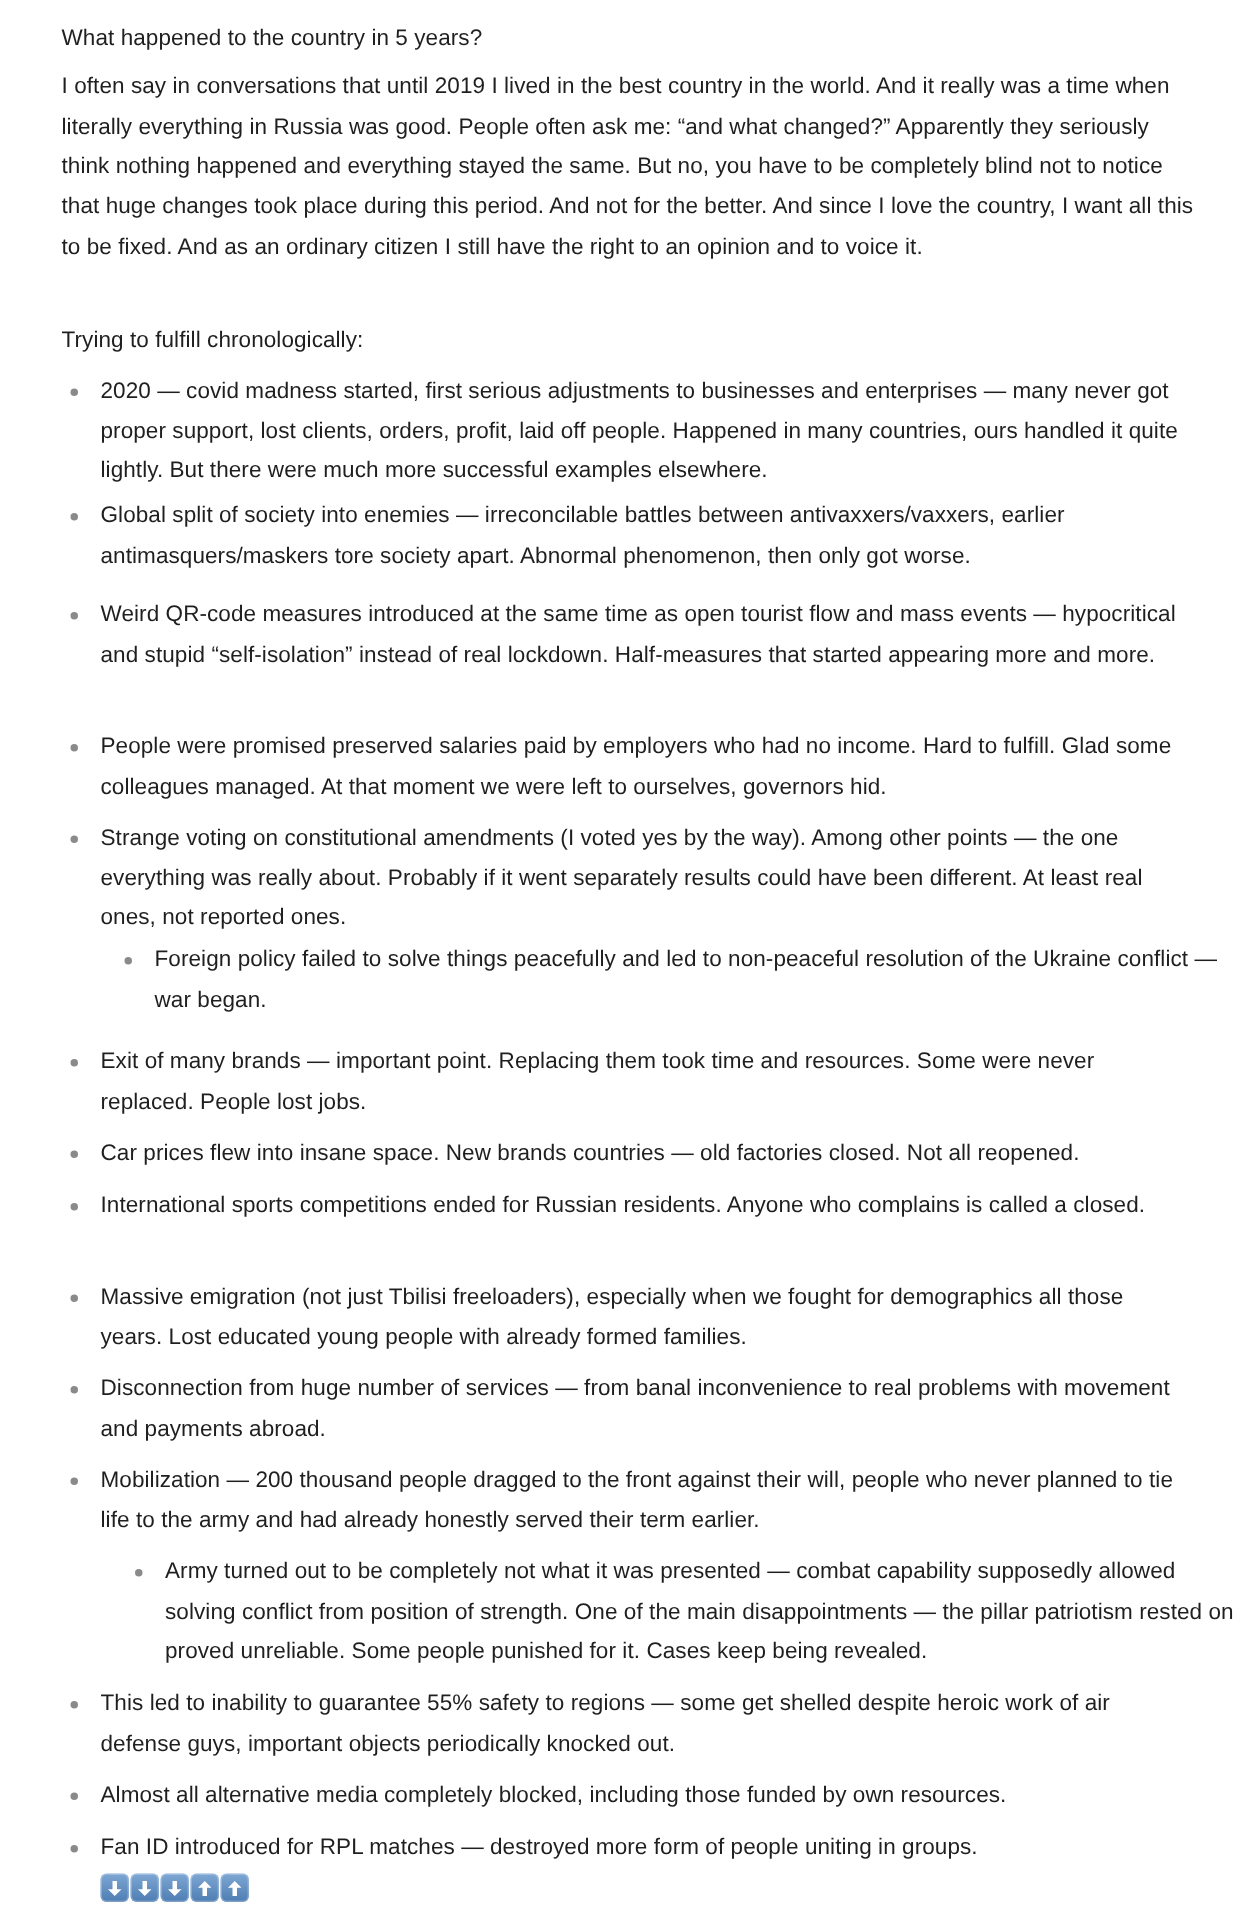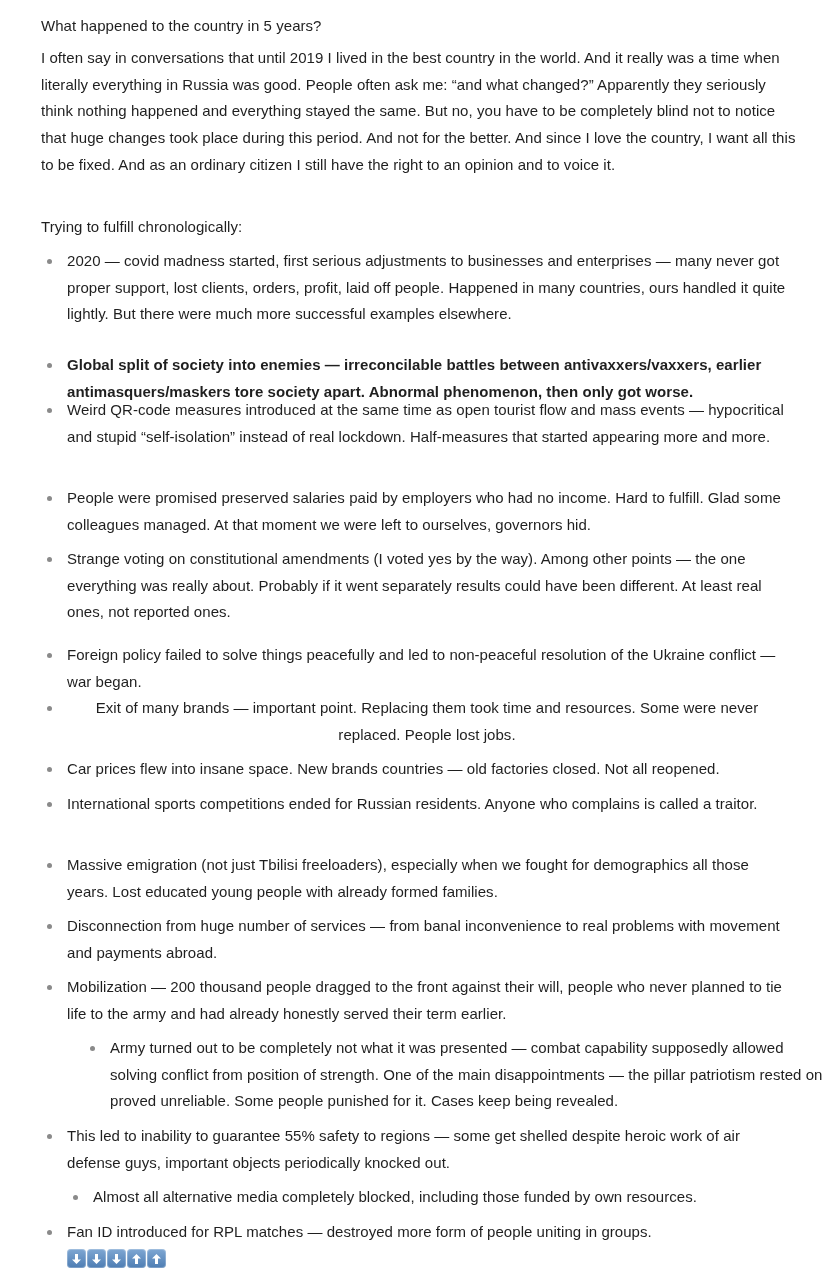--- a/index.html
+++ b/index.html
@@ -89,34 +89,34 @@
 </head>
 <body>
 
 <div class="doc">
   <p class="title">What happened to the country in 5 years?</p>
   <p class="intro">I often say in conversations that until 2019 I lived in the best country in the world. And it really was a time when literally everything in Russia was good. People often ask me: “and what changed?” Apparently they seriously think nothing happened and everything stayed the same. But no, you have to be completely blind not to notice that huge changes took place during this period. And not for the better. And since I love the country, I want all this to be fixed. And as an ordinary citizen I still have the right to an opinion and to voice it.</p>
   <p class="lead">Trying to fulfill chronologically:</p>
 
   <ul class="list">
     <li class="item" style="top:0px;"><span class="bullet"></span><span>2020 — covid madness started, first serious adjustments to businesses and enterprises — many never got proper support, lost clients, orders, profit, laid off people. Happened in many countries, ours handled it quite lightly. But there were much more successful examples elsewhere.</span></li>
-    <li class="item" style="top:104px;font-weight:bold;"><span class="bullet"></span><span>Global split of society into enemies — irreconcilable battles between antivaxxers/vaxxers, earlier antimasquers/maskers tore society apart. Abnormal phenomenon, then only got worse.</span></li>
+    <li class="item" style="top:83px;"><span class="bullet"></span><span>Global split of society into enemies — irreconcilable battles between antivaxxers/vaxxers, earlier antimasquers/maskers tore society apart. Abnormal phenomenon, then only got worse.</span></li>
     <li class="item" style="top:149px;"><span class="bullet"></span><span>Weird QR-code measures introduced at the same time as open tourist flow and mass events — hypocritical and stupid “self-isolation” instead of real lockdown. Half-measures that started appearing more and more.</span></li>
     <li class="item" style="top:237px;"><span class="bullet"></span><span>People were promised preserved salaries paid by employers who had no income. Hard to fulfill. Glad some colleagues managed. At that moment we were left to ourselves, governors hid.</span></li>
     <li class="item" style="top:298px;"><span class="bullet"></span><span>Strange voting on constitutional amendments (I voted yes by the way). Among other points — the one everything was really about. Probably if it went separately results could have been different. At least real ones, not reported ones.</span></li>
-    <li class="item" style="top:394px;"><span class="bullet"></span><span>Foreign policy failed to solve things peacefully and led to non-peaceful resolution of the Ukraine conflict — war began.</span></li>
-    <li class="item" style="top:447px;text-align:center;"><span class="bullet"></span><span>Exit of many brands — important point. Replacing them took time and resources. Some were never replaced. People lost jobs.</span></li>
+    <li class="item" style="top:379px;margin-left:36px;"><span class="bullet"></span><span>Foreign policy failed to solve things peacefully and led to non-peaceful resolution of the Ukraine conflict — war began.</span></li>
+    <li class="item" style="top:447px;"><span class="bullet"></span><span>Exit of many brands — important point. Replacing them took time and resources. Some were never replaced. People lost jobs.</span></li>
     <li class="item" style="top:508px;"><span class="bullet"></span><span>Car prices flew into insane space. New brands countries — old factories closed. Not all reopened.</span></li>
-    <li class="item" style="top:543px;"><span class="bullet"></span><span>International sports competitions ended for Russian residents. Anyone who complains is called a traitor.</span></li>
+    <li class="item" style="top:543px;"><span class="bullet"></span><span>International sports competitions ended for Russian residents. Anyone who complains is called a closed.</span></li>
     <li class="item" style="top:604px;"><span class="bullet"></span><span>Massive emigration (not just Tbilisi freeloaders), especially when we fought for demographics all those years. Lost educated young people with already formed families.</span></li>
     <li class="item" style="top:665px;"><span class="bullet"></span><span>Disconnection from huge number of services — from banal inconvenience to real problems with movement and payments abroad.</span></li>
     <li class="item" style="top:726px;"><span class="bullet"></span><span>Mobilization — 200 thousand people dragged to the front against their will, people who never planned to tie life to the army and had already honestly served their term earlier.</span></li>
     <li class="item" style="top:787px;margin-left:43px;"><span class="bullet"></span><span>Army turned out to be completely not what it was presented — combat capability supposedly allowed solving conflict from position of strength. One of the main disappointments — the pillar patriotism rested on proved unreliable. Some people punished for it. Cases keep being revealed.</span></li>
     <li class="item" style="top:875px;"><span class="bullet"></span><span>This led to inability to guarantee 55% safety to regions — some get shelled despite heroic work of air defense guys, important objects periodically knocked out.</span></li>
-    <li class="item" style="top:936px;margin-left:26px;"><span class="bullet"></span><span>Almost all alternative media completely blocked, including those funded by own resources.</span></li>
+    <li class="item" style="top:936px;"><span class="bullet"></span><span>Almost all alternative media completely blocked, including those funded by own resources.</span></li>
     <li class="item" style="top:971px;"><span class="bullet"></span><span>Fan ID introduced for RPL matches — destroyed more form of people uniting in groups.</span></li>
   </ul>
 
   <div class="emoji-row">
     <span class="arrow-key">
       <svg width="11" height="12" viewBox="0 0 11 12">
           <path d="M5.5 11 L1 6.5 H4 V1 H7 V6.5 H10 Z" fill="#ffffff"></path>
         </svg>
     </span>
     <span class="arrow-key">

